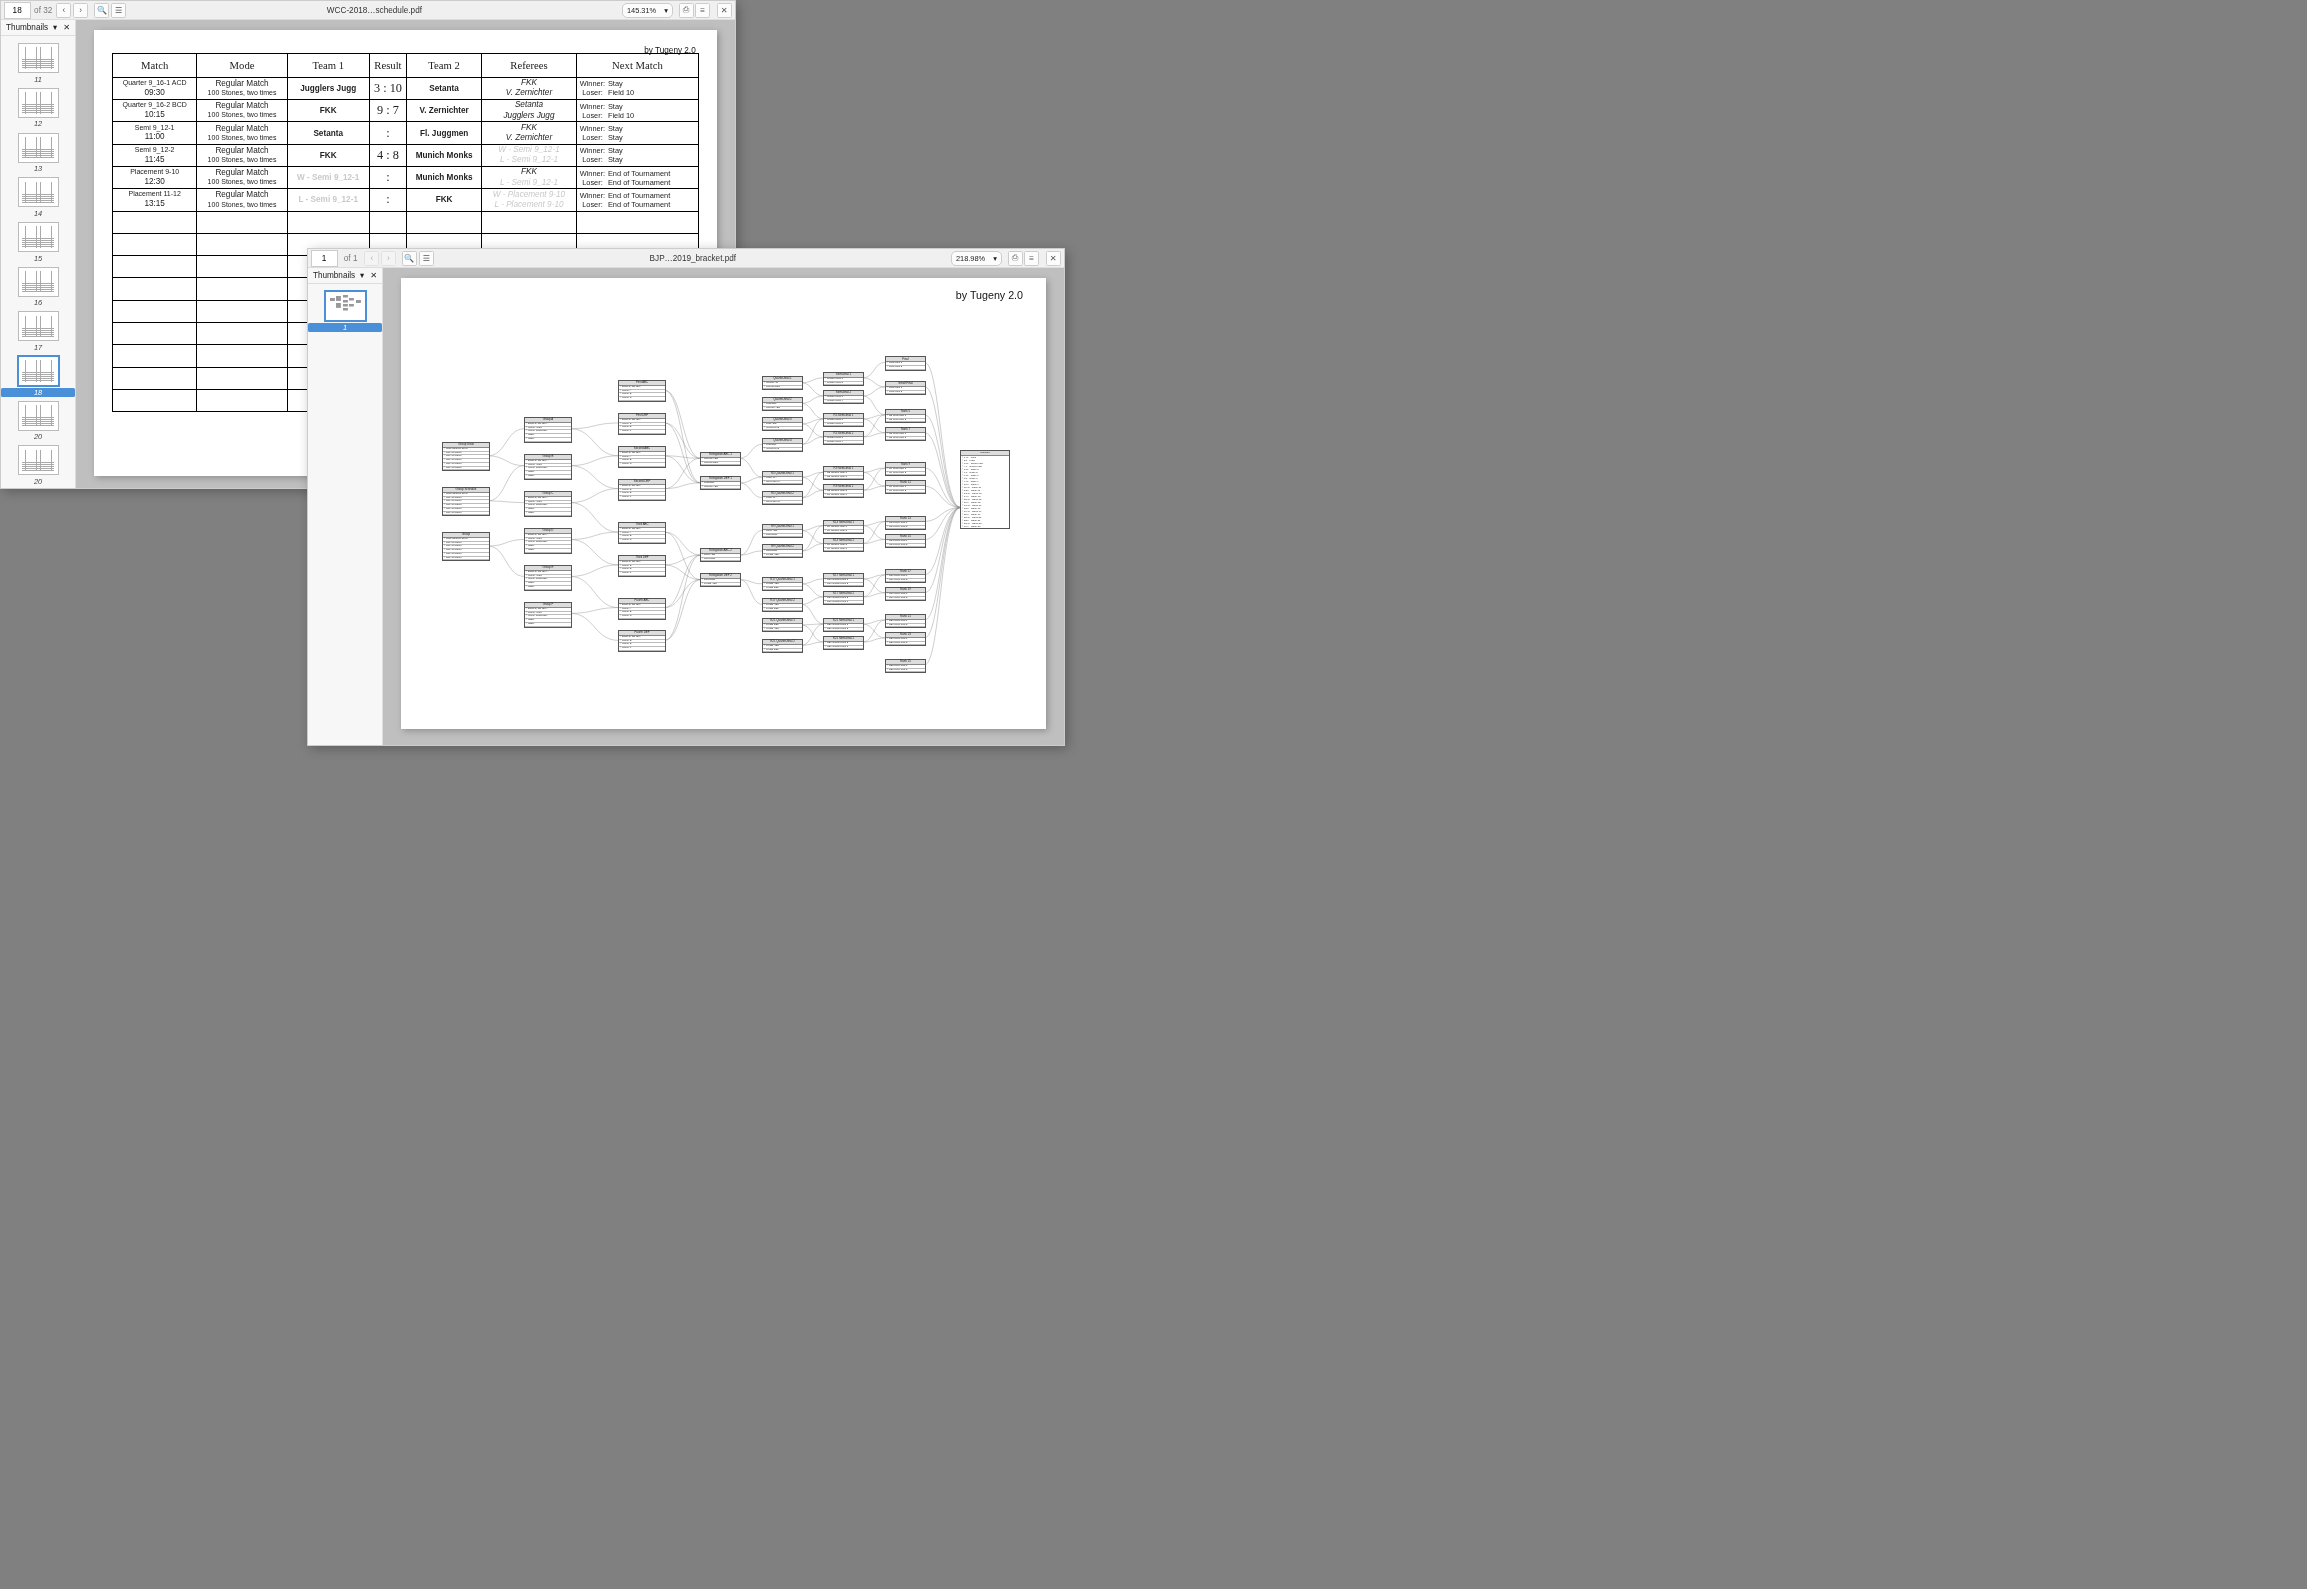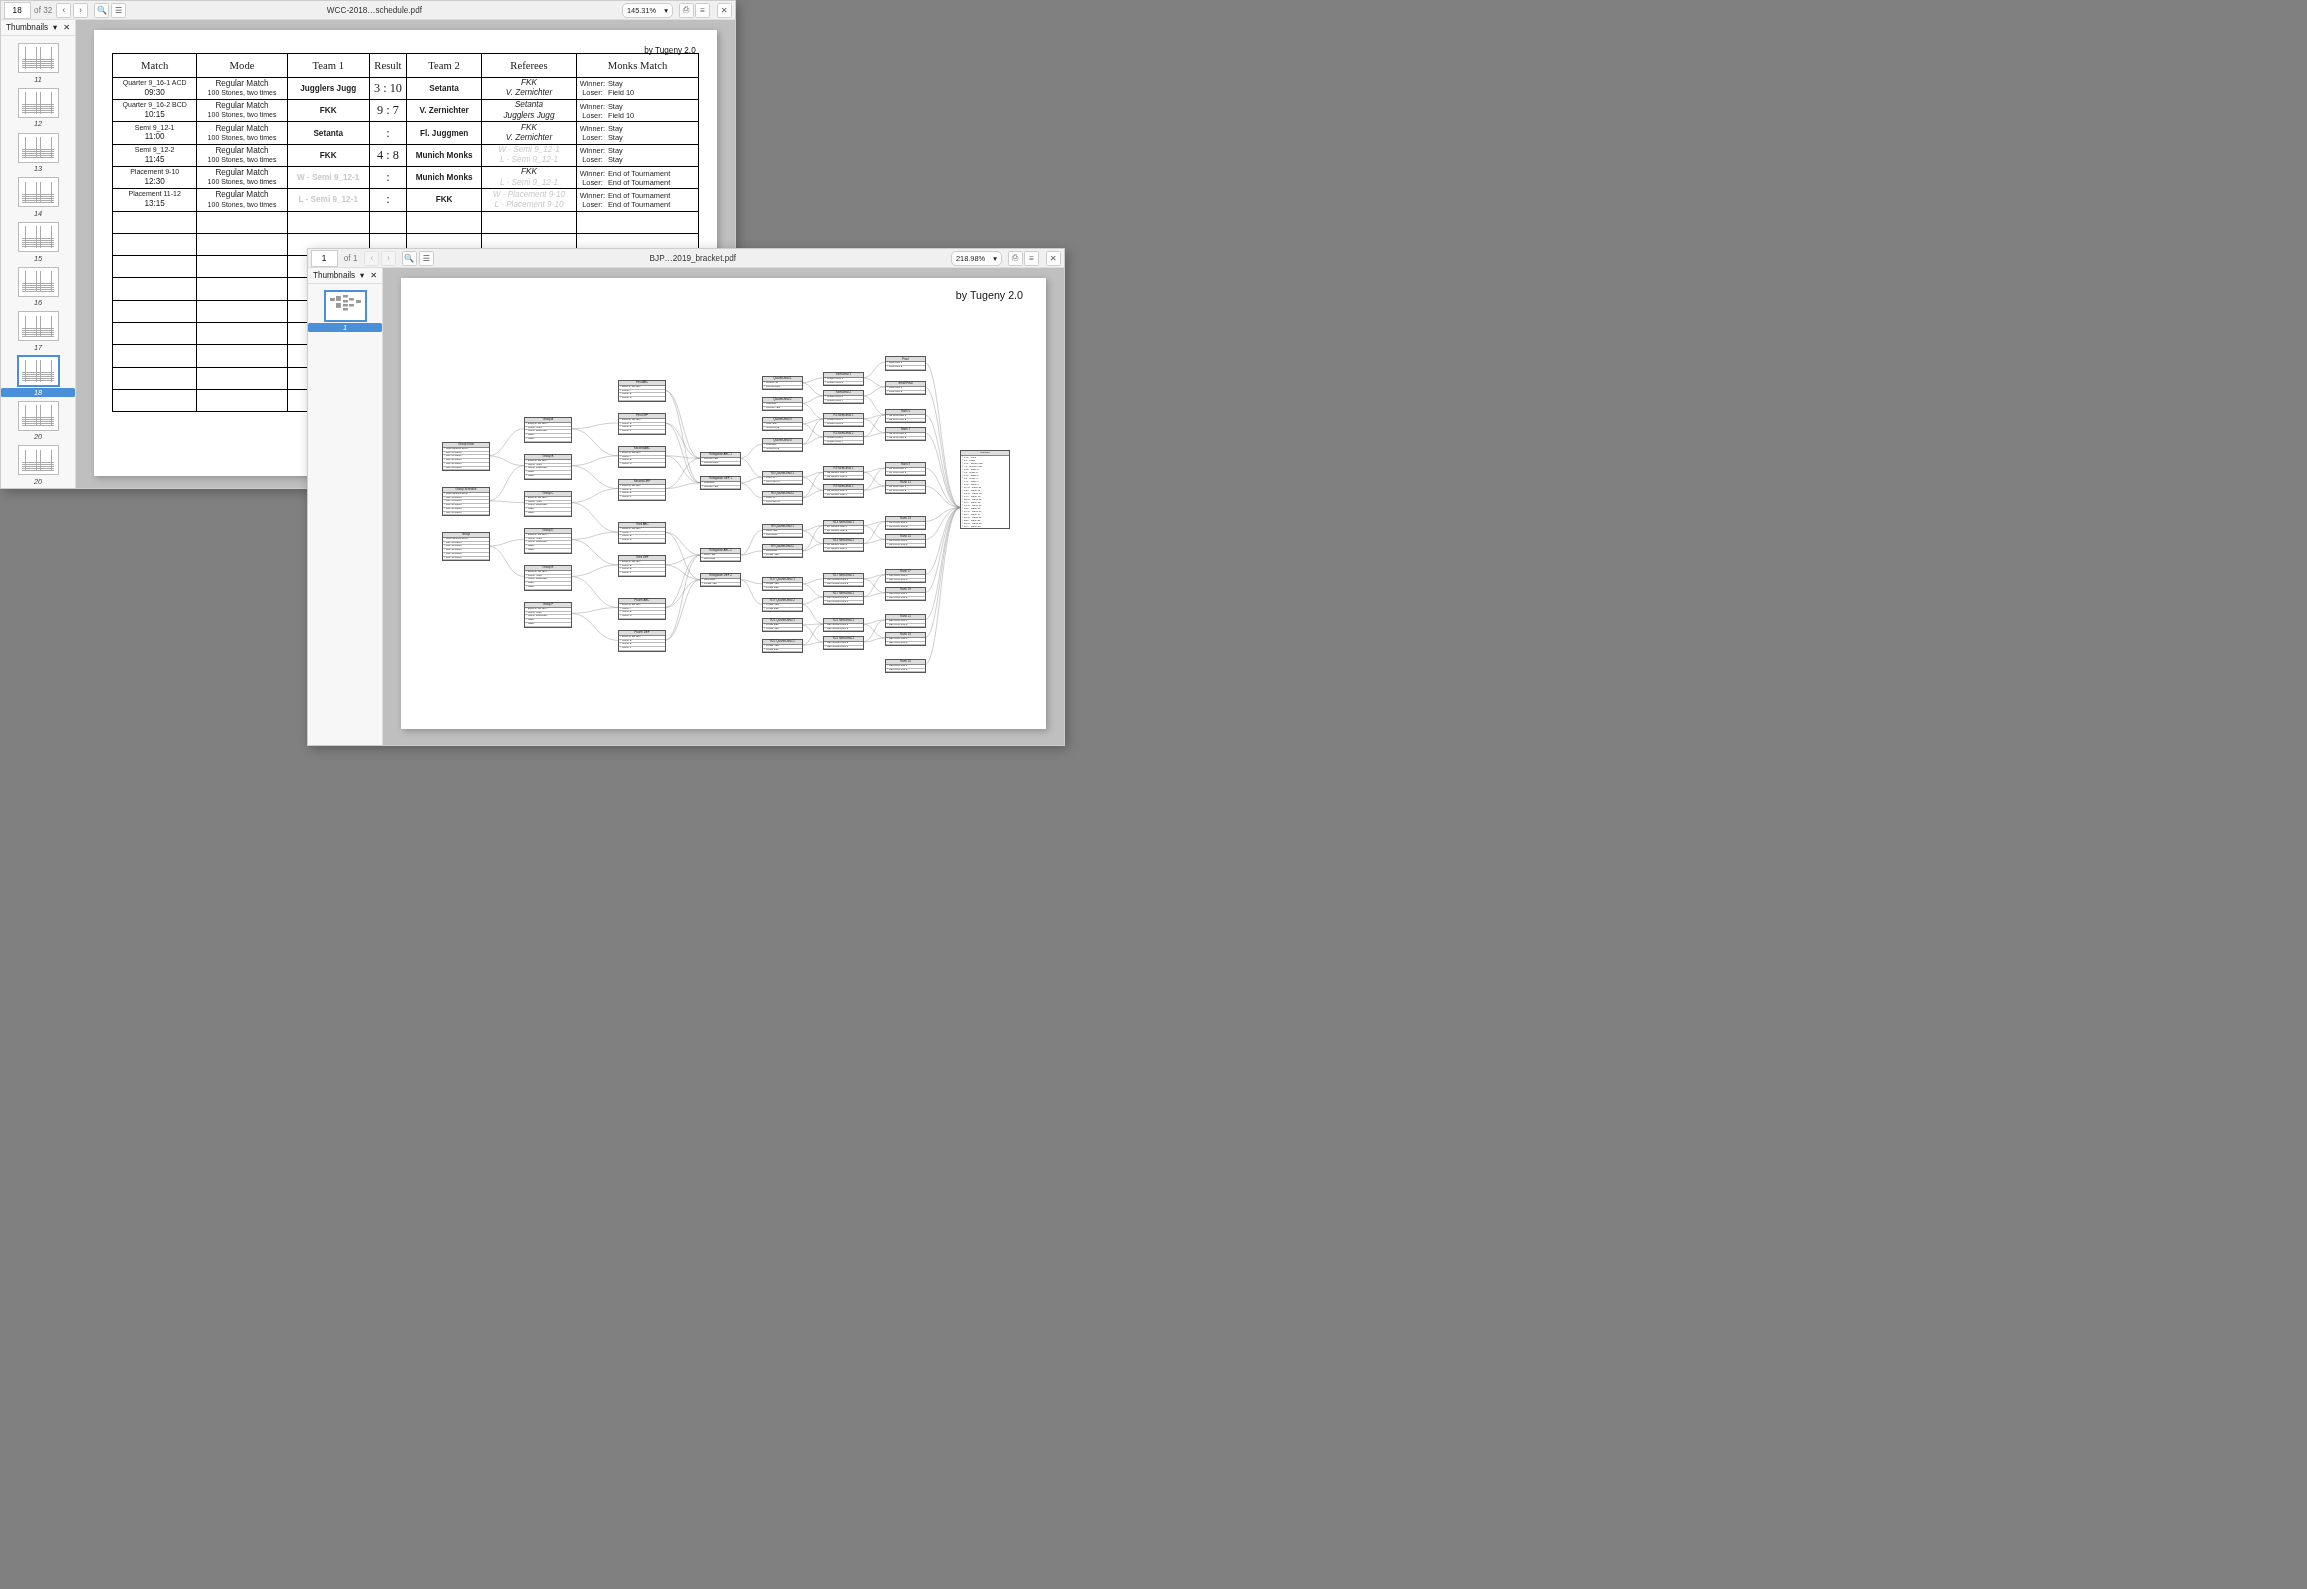--- a/index.html
+++ b/index.html
@@ -159,21 +159,21 @@
         <div class="credit">by Tugeny 2.0</div>
         <table class="sched">
           <thead>
               <tr id="sched-head">
                 <th>Match</th>
                 <th>Mode</th>
                 <th>Team 1</th>
                 <th>Result</th>
                 <th>Team 2</th>
                 <th>Referees</th>
-                <th>Monks Match</th>
+                <th>Next Match</th>
               </tr>
             </thead>
           <tbody id="sched-body">
               <tr>
                 <td>
                   <div class="cell">
                     <div class="small">Quarter 9_16-1 ACD</div>
                     <div>09:30</div>
                   </div>
                 </td>

